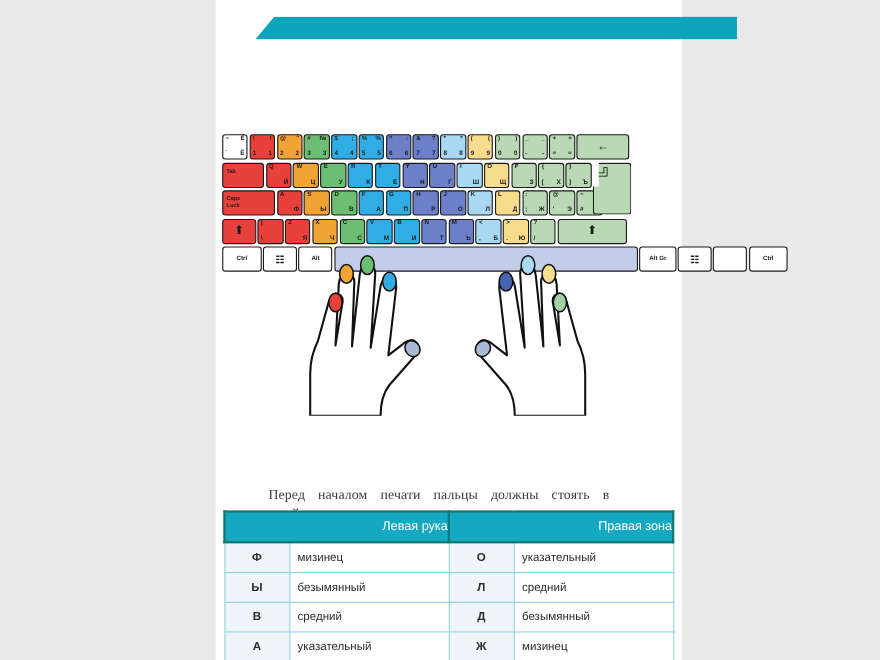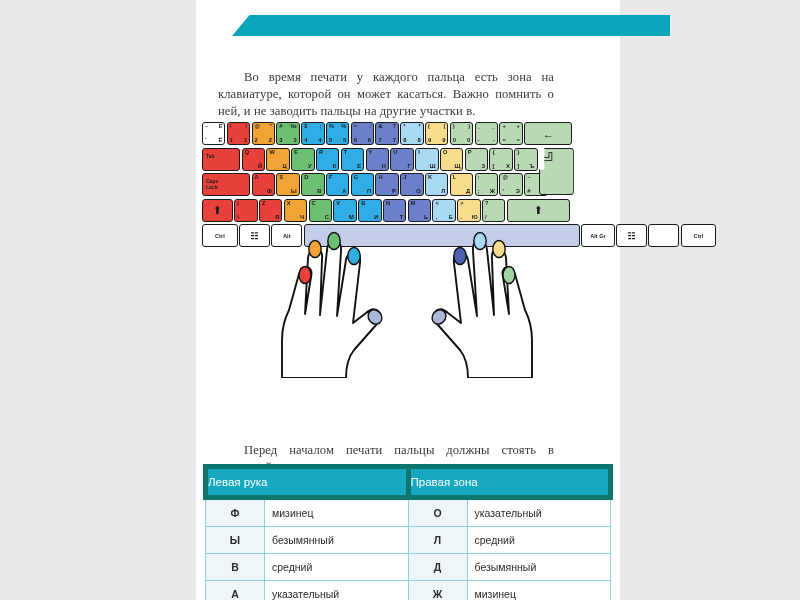--- a/index.html
+++ b/index.html
@@ -77,40 +77,39 @@
   .hands{position:absolute;left:46px;top:228px;width:330px;height:150px;}
   
   .tbl{
     position:absolute;left:7px;top:464px;width:410px;
     border-collapse:collapse;
     font-family:"Liberation Sans",sans-serif;
   }
   .tbl th{
     background:#15a8c0;color:#ffffff;
     font-size:11.5px;font-weight:normal;
-    padding:7px 0;text-align:left;
-    border:5px solid #0f766e;
+    padding:7px 0;text-align:right;
+    border:2px solid #0f766e;
   }
   .tbl th.sep{border-left:2px solid #ffffff;}
   .tbl td{
     border:1px solid #8fd2de;
     font-size:10.5px;color:#2b2b2b;
     padding:5px 0;height:16px;
   }
   .tbl td.k{width:58px;text-align:center;font-weight:bold;background:#eef6fa;}
   .tbl td.v{padding-left:7px;background:#ffffff;text-align:left;}
 </style>
 </head>
 <body>
 
 <div class="page">
 
   <div class="banner"></div>
 
-  <p class="para p1">Во время печати у каждого пальца есть зона на клавиатуре, которой он может касаться. Важно помнить о ней, и не заводить пальцы на другие участки в.</p>
 
   <div class="kbd" id="kbd">
       <div class="krow" style="top: 0px;">
         <div class="key c-white" style="width: 23.4px;">
           <span class="tl">~</span>
           <span class="tr">Ё</span>
           <span class="bl">`</span>
           <span class="br">Ё</span>
         </div>
         <div class="key c-red" style="width: 23.4px;">

